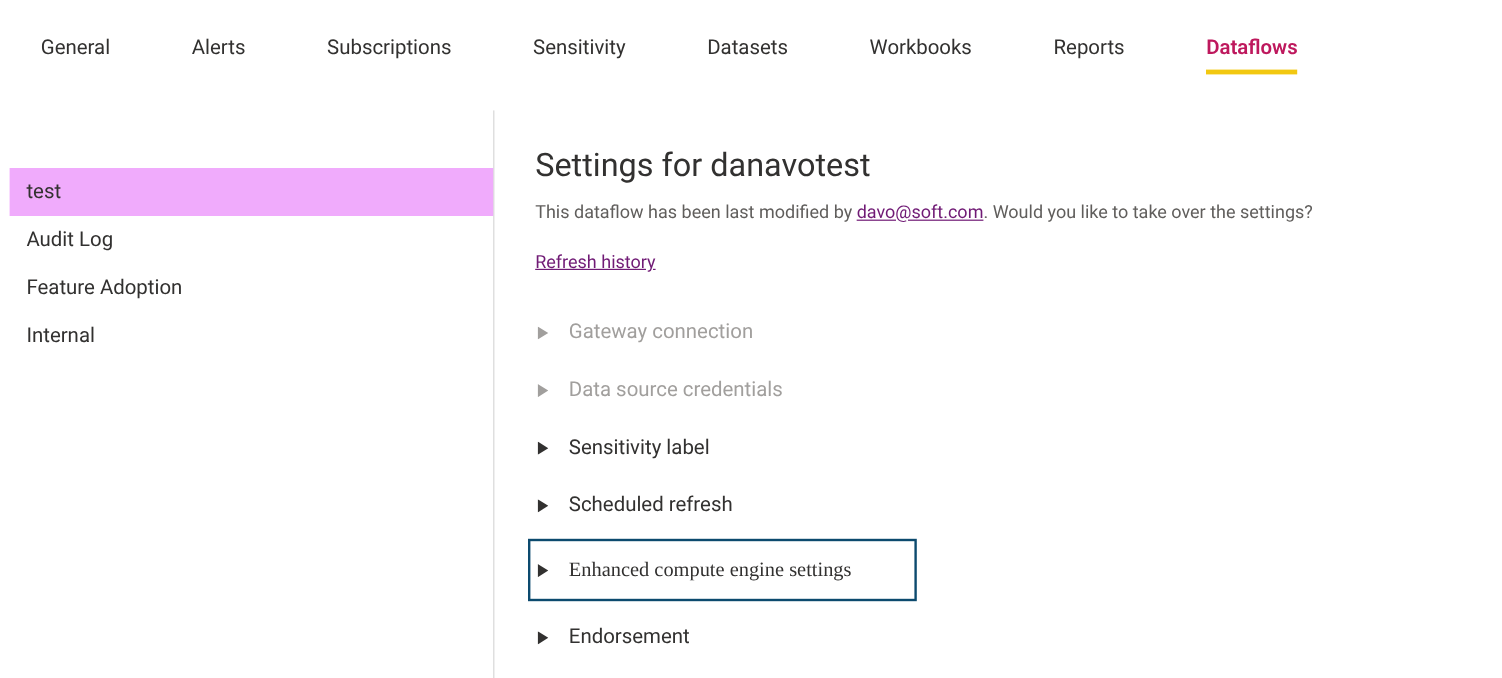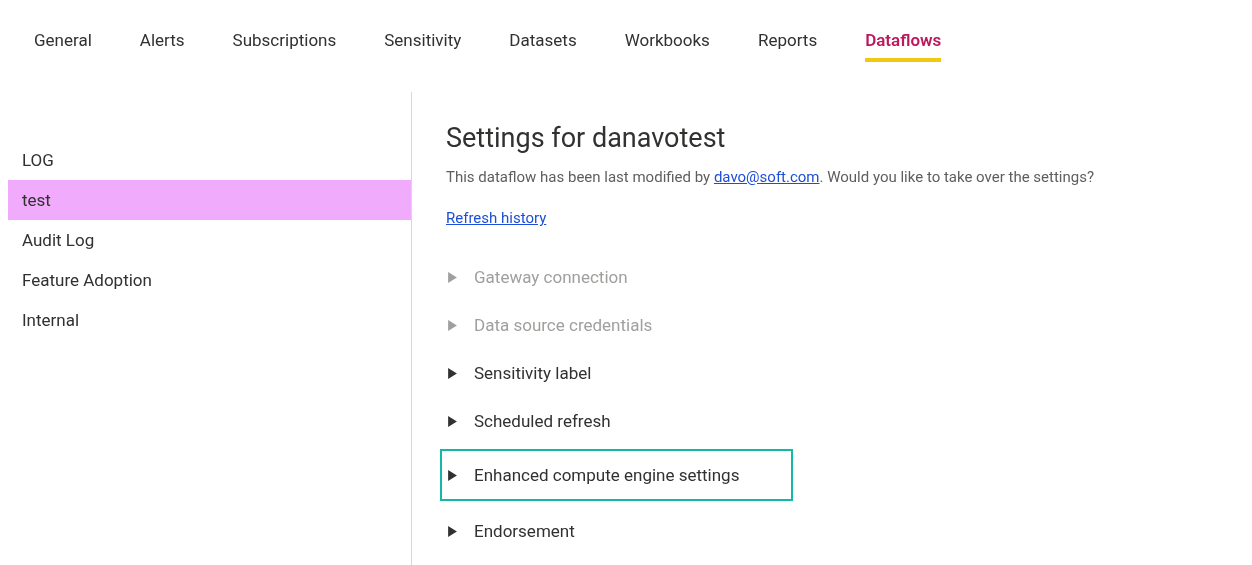--- a/index.html
+++ b/index.html
@@ -7,21 +7,21 @@
     font-family: "Segoe UI", -apple-system, BlinkMacSystemFont, Roboto, sans-serif;
     font-weight: 400;
     color: #323130;
     background: #fff;
     width: 1252px;
     height: 565px;
     overflow: hidden;
   }
   .tabs {
     display: flex;
-    gap: 48px;
+    gap: 68px;
     padding: 30px 34px 0 34px;
     font-size: 17px;
     color: #323130;
   }
   .tab {
     cursor: pointer;
     padding-bottom: 12px;
     position: relative;
     white-space: nowrap;
   }
@@ -67,21 +67,21 @@
     font-weight: 400;
     color: #323130;
     margin-bottom: 14px;
   }
   .subtitle {
     font-size: 15px;
     color: #605e5c;
     margin-bottom: 22px;
   }
   .subtitle a, .refresh-link {
-    color: #1d4ed8;
+    color: #701a75;
     text-decoration: underline;
     cursor: pointer;
   }
   .refresh-link {
     font-size: 15px;
     display: inline-block;
     margin-bottom: 26px;
   }
   .section {
     display: flex;
@@ -103,45 +103,45 @@
   .caret {
     width: 12px;
     height: 12px;
     display: inline-flex;
     align-items: center;
     justify-content: center;
   }
   .caret svg { width: 9px; height: 11px; }
   .caret svg path { fill: #323130; }
   .highlight-box {
-    border: 2px solid #14b8a6;
+    border: 2px solid #0c4a6e;
     display: inline-flex;
     padding: 8px 52px 8px 4px;
     margin: 4px 16px 6px -6px;
+    font-family: Liberation Serif, serif;
   }
   .highlight-box .section { padding: 6px 0; }
 </style>
 </head>
 <body>
 
 <div class="tabs">
   <div class="tab"><span>General</span></div>
   <div class="tab"><span>Alerts</span></div>
   <div class="tab"><span>Subscriptions</span></div>
   <div class="tab"><span>Sensitivity</span></div>
   <div class="tab"><span>Datasets</span></div>
   <div class="tab"><span>Workbooks</span></div>
   <div class="tab"><span>Reports</span></div>
   <div class="tab active"><span>Dataflows</span></div>
 </div>
 
 <div class="content">
 
   <div class="sidebar">
-    <div class="sidebar-item"><span>LOG</span></div>
     <div class="sidebar-item selected"><span>test</span></div>
     <div class="sidebar-item"><span>Audit Log</span></div>
     <div class="sidebar-item"><span>Feature Adoption</span></div>
     <div class="sidebar-item"><span>Internal</span></div>
   </div>
 
   <div class="main">
     <h1 class="page-title">Settings for danavotest</h1>
     <p class="subtitle">
       <span>This dataflow has been last modified by </span><a>davo@soft.com</a><span>. Would you like to take over the settings?</span>

